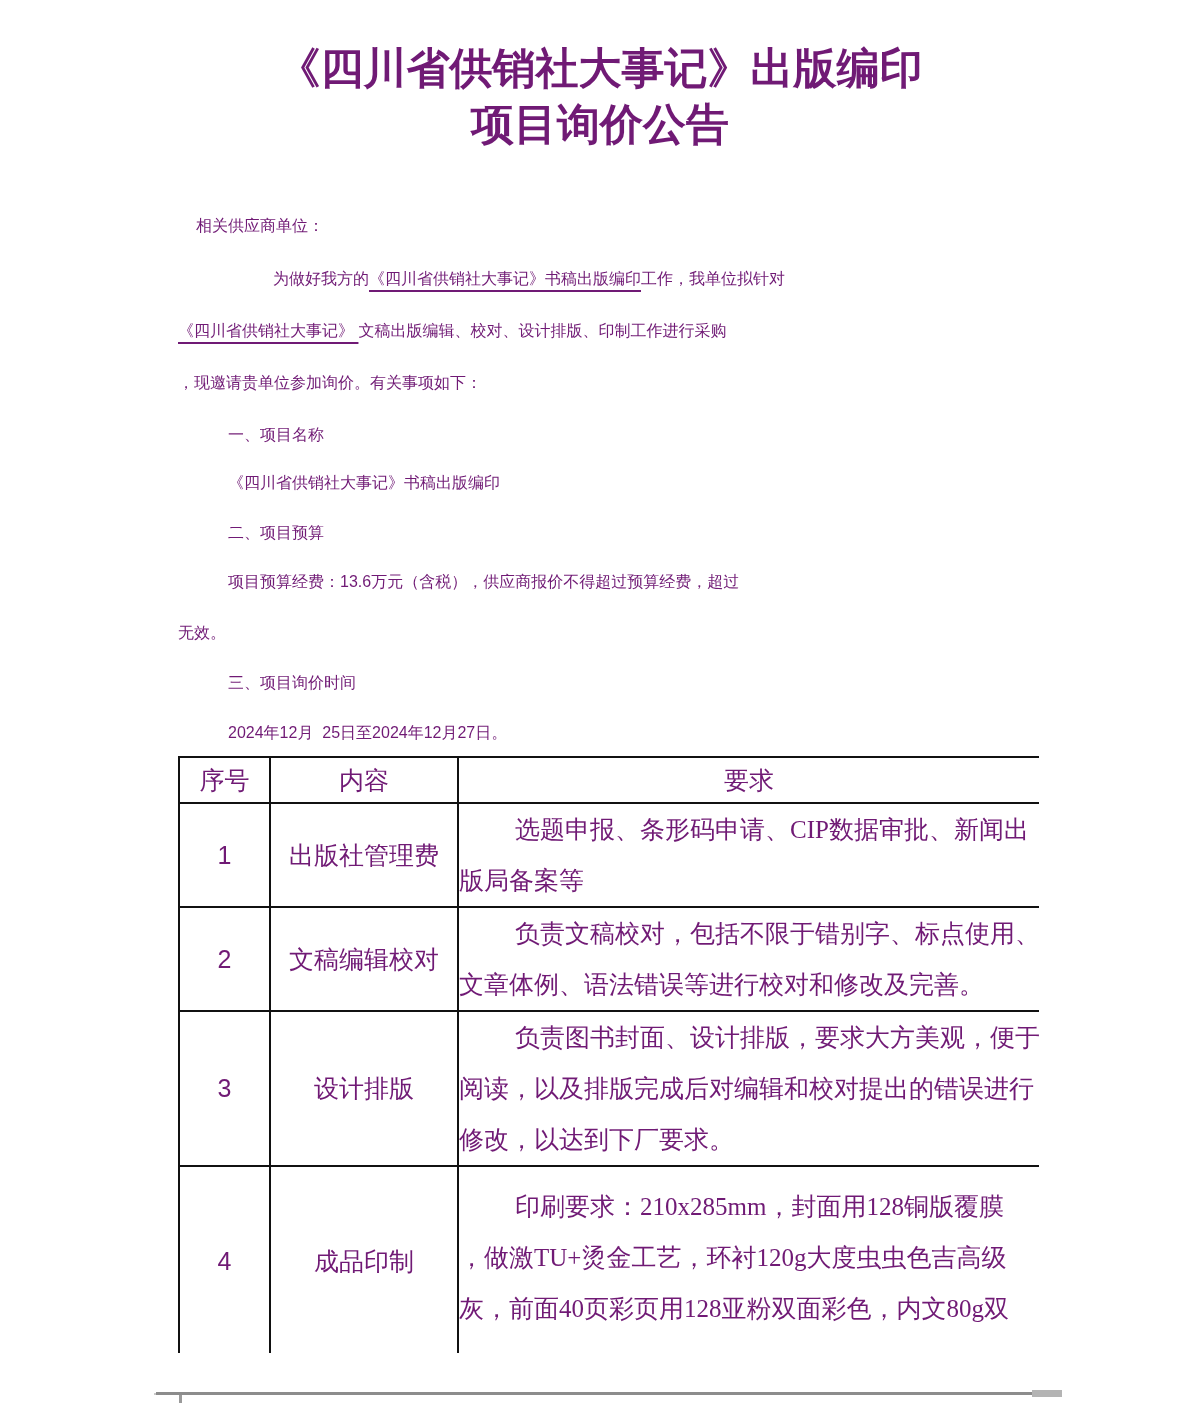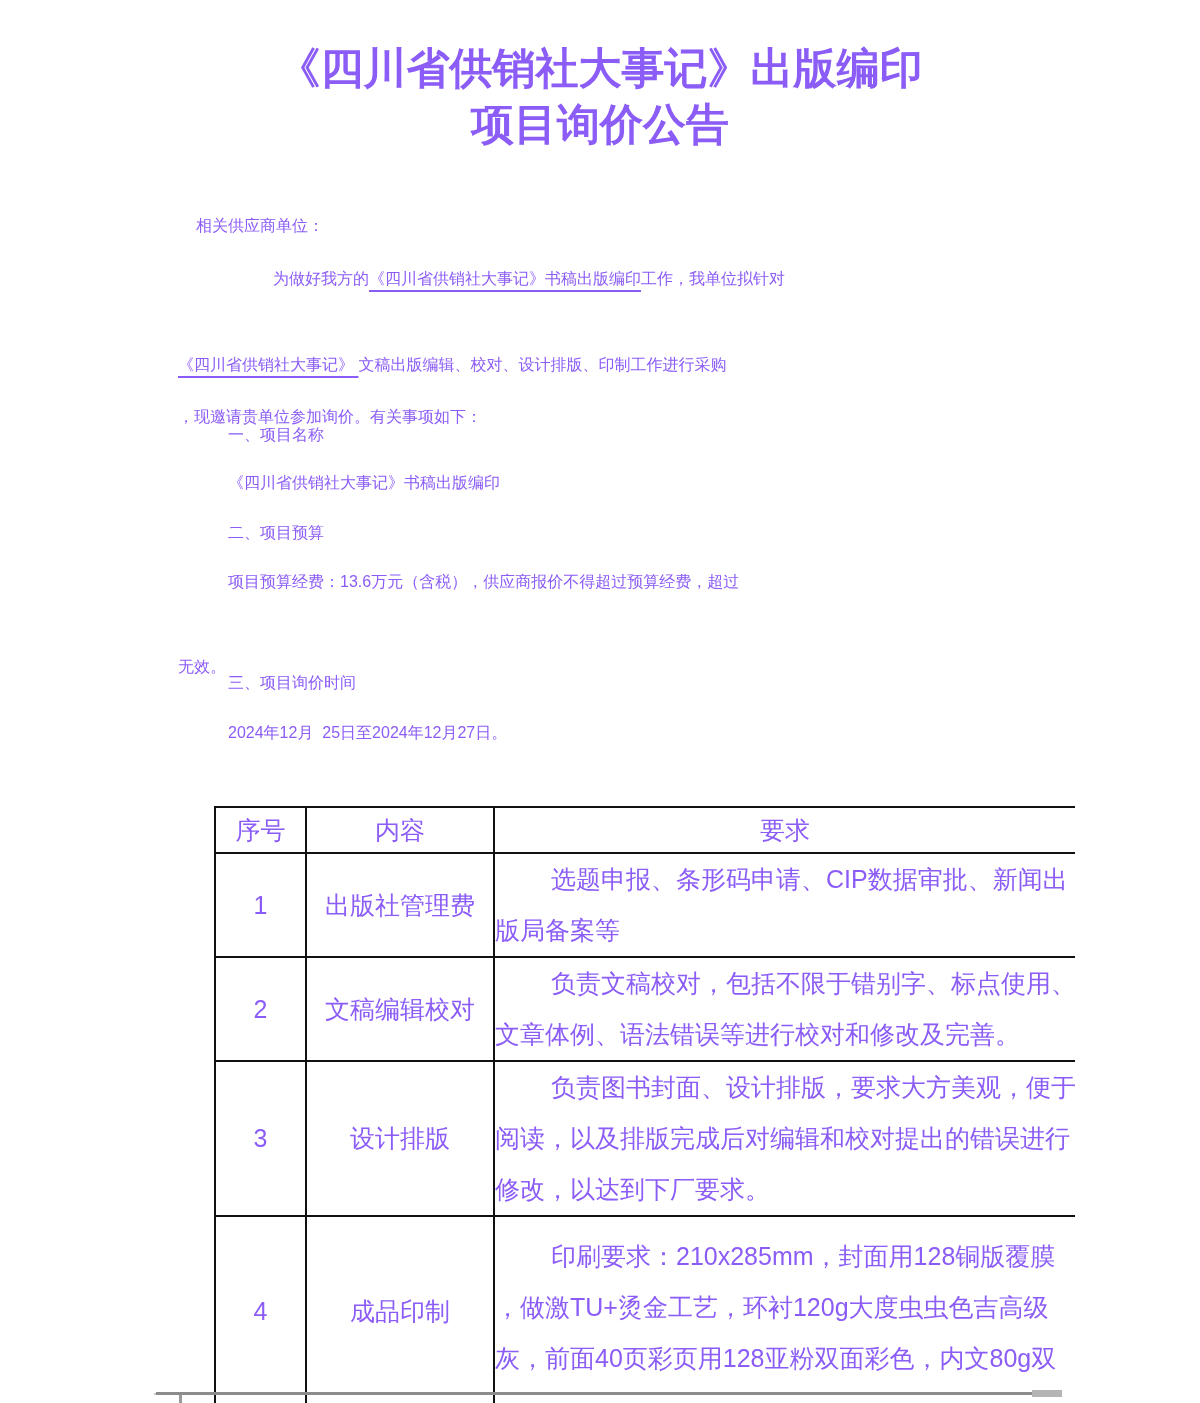--- a/index.html
+++ b/index.html
@@ -1,20 +1,20 @@
 <!DOCTYPE html>
 <html><head>
 <meta charset="utf-8">
 <style>
   html,body { margin:0; padding:0; background:#ffffff; }
   .page {
     position:relative;
     width:1200px; height:1403px;
     background:#ffffff;
-    color:#8b5cf6;
+    color:#701a75;
     font-family:"Liberation Sans","DejaVu Sans",sans-serif;
     overflow:hidden;
   }
   .title-line {
     position:absolute; left:0; width:1200px;
     text-align:center;
     font-size:43px; font-weight:700;
     white-space:pre;
   }
   .t1 { top:40px; }
@@ -24,42 +24,41 @@
     font-size:16px;
     line-height:32px;
     white-space:pre;
   }
   .ul {
     text-decoration:underline;
     text-decoration-thickness:2px;
     text-underline-offset:6px;
   }
   
-  .x-flush  { left:178px;margin-top:34px; }
+  .x-flush  { left:178px; }
   .x-salut  { left:196px; }
   .x-indent { left:228px; }
   
   .y-salut { top:210px; }
   .y-p2l1  { top:263px;margin-left:45px; }
   .y-p2l2  { top:315px; }
   .y-p2l3  { top:367px; }
   .y-s1h   { top:419px; }
   .y-s1b   { top:467px; }
   .y-s2h   { top:517px; }
   .y-s2b1  { top:566px; }
   .y-s2b2  { top:617px; }
   .y-s3h   { top:667px; }
   .y-s3b   { top:717px; }
   .y-s4h   { top:767px; }
 
   .table-wrap {
-    position:absolute; left:178px; top:806px;
+    position:absolute; left:178px; top:756px;
     width:861px; height:597px;
     overflow:hidden;
-    margin-left:36px;
   }
   table.work {
     border-collapse:collapse;
     table-layout:fixed;
     width:861px;
   }
   table.work th, table.work td {
     border:2px solid #111111;
     font-size:25px;
     font-weight:normal;
@@ -70,21 +69,21 @@
   tr.r1   { height:102px; }
   tr.r2   { height:101px; }
   tr.r3   { height:152px; }
   tr.r4   { height:230px; }
   tr.r4 th, tr.r4 td { border-bottom:none; }
   .c-seq, .c-content { text-align:center; vertical-align:middle; }
   .c-hdr { text-align:center; vertical-align:middle; }
   .c-req { vertical-align:middle; padding:0 5px; }
   tr.r4 .c-req { vertical-align:top; padding-top:14px; }
   tr.r4 .c-seq, tr.r4 .c-content { vertical-align:middle; padding-bottom:40px; }
-  .rl { line-height:51px; white-space:pre; }
+  .rl { line-height:51px; white-space:pre;font-family:Liberation Serif, serif; }
   .rl-first { text-indent:56px; }
 
   
   .edge-main { position:absolute; left:156px; top:1392px; width:880px; height:3px; background:#8c8c8c; }
   .edge-cap-left  { position:absolute; left:154px; top:1393px; width:26px; height:2px; background:#c8c8c8; }
   .edge-cap-right { position:absolute; left:1032px; top:1390px; width:30px; height:7px; background:#b4b4b4; }
   .edge-tick-left { position:absolute; left:179px; top:1395px; width:3px; height:8px; background:#9a9a9a; }
 </style>
 </head>
 <body>

